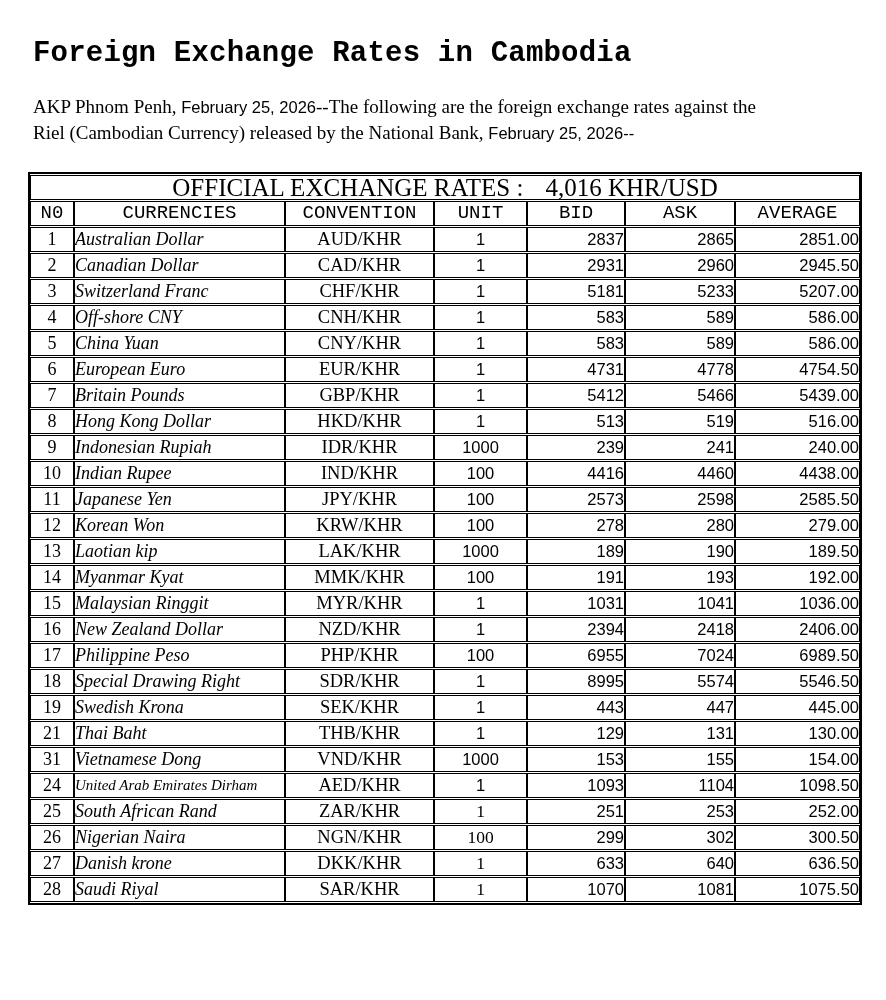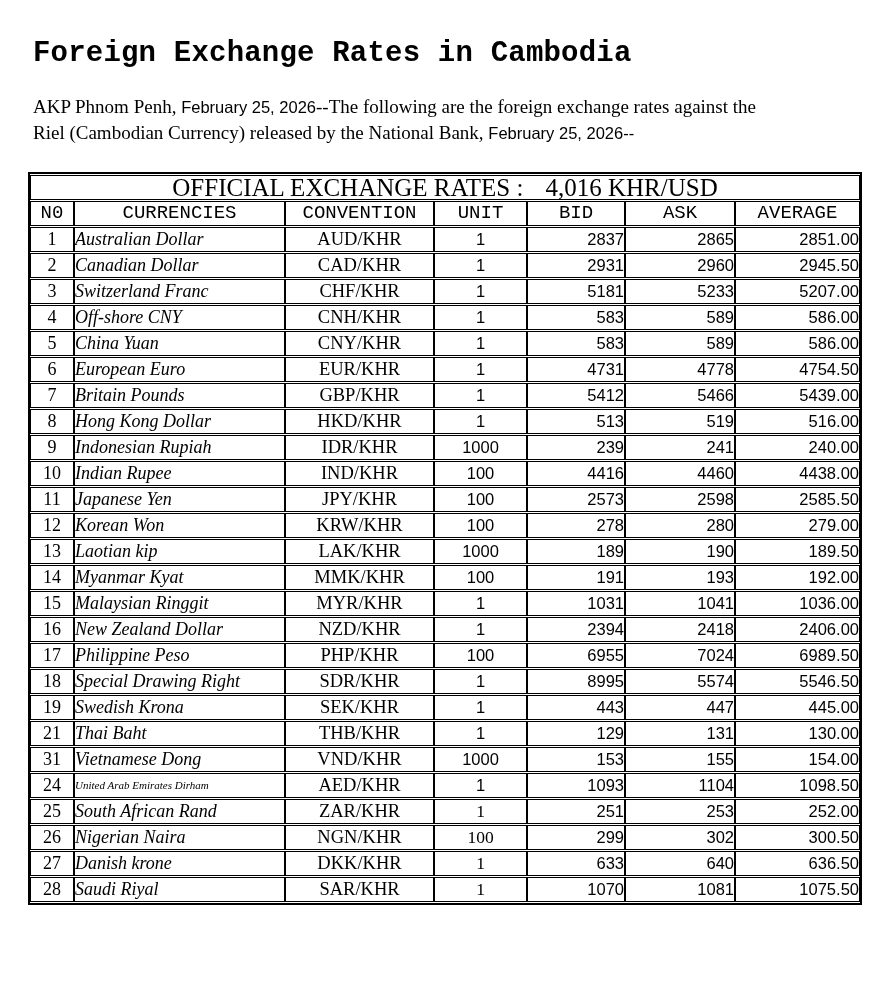--- a/index.html
+++ b/index.html
@@ -76,21 +76,21 @@
   td.cell-no {
     font-size: 18px;
     text-align: center;
   }
   td.cell-currency {
     font-size: 18px;
     text-align: left;
     padding-left: 4px;
     font-style: italic;
   }
-  td.cell-currency.small-currency { font-size: 11px; }
+  td.cell-currency.small-currency { font-size: 15px; }
   td.cell-convention {
     font-size: 18.5px;
     text-align: center;
   }
   td.cell-unit {
     font-family: "Liberation Sans", sans-serif;
     font-size: 16.5px;
     text-align: center;
   }
   td.cell-unit.unit-serif {

